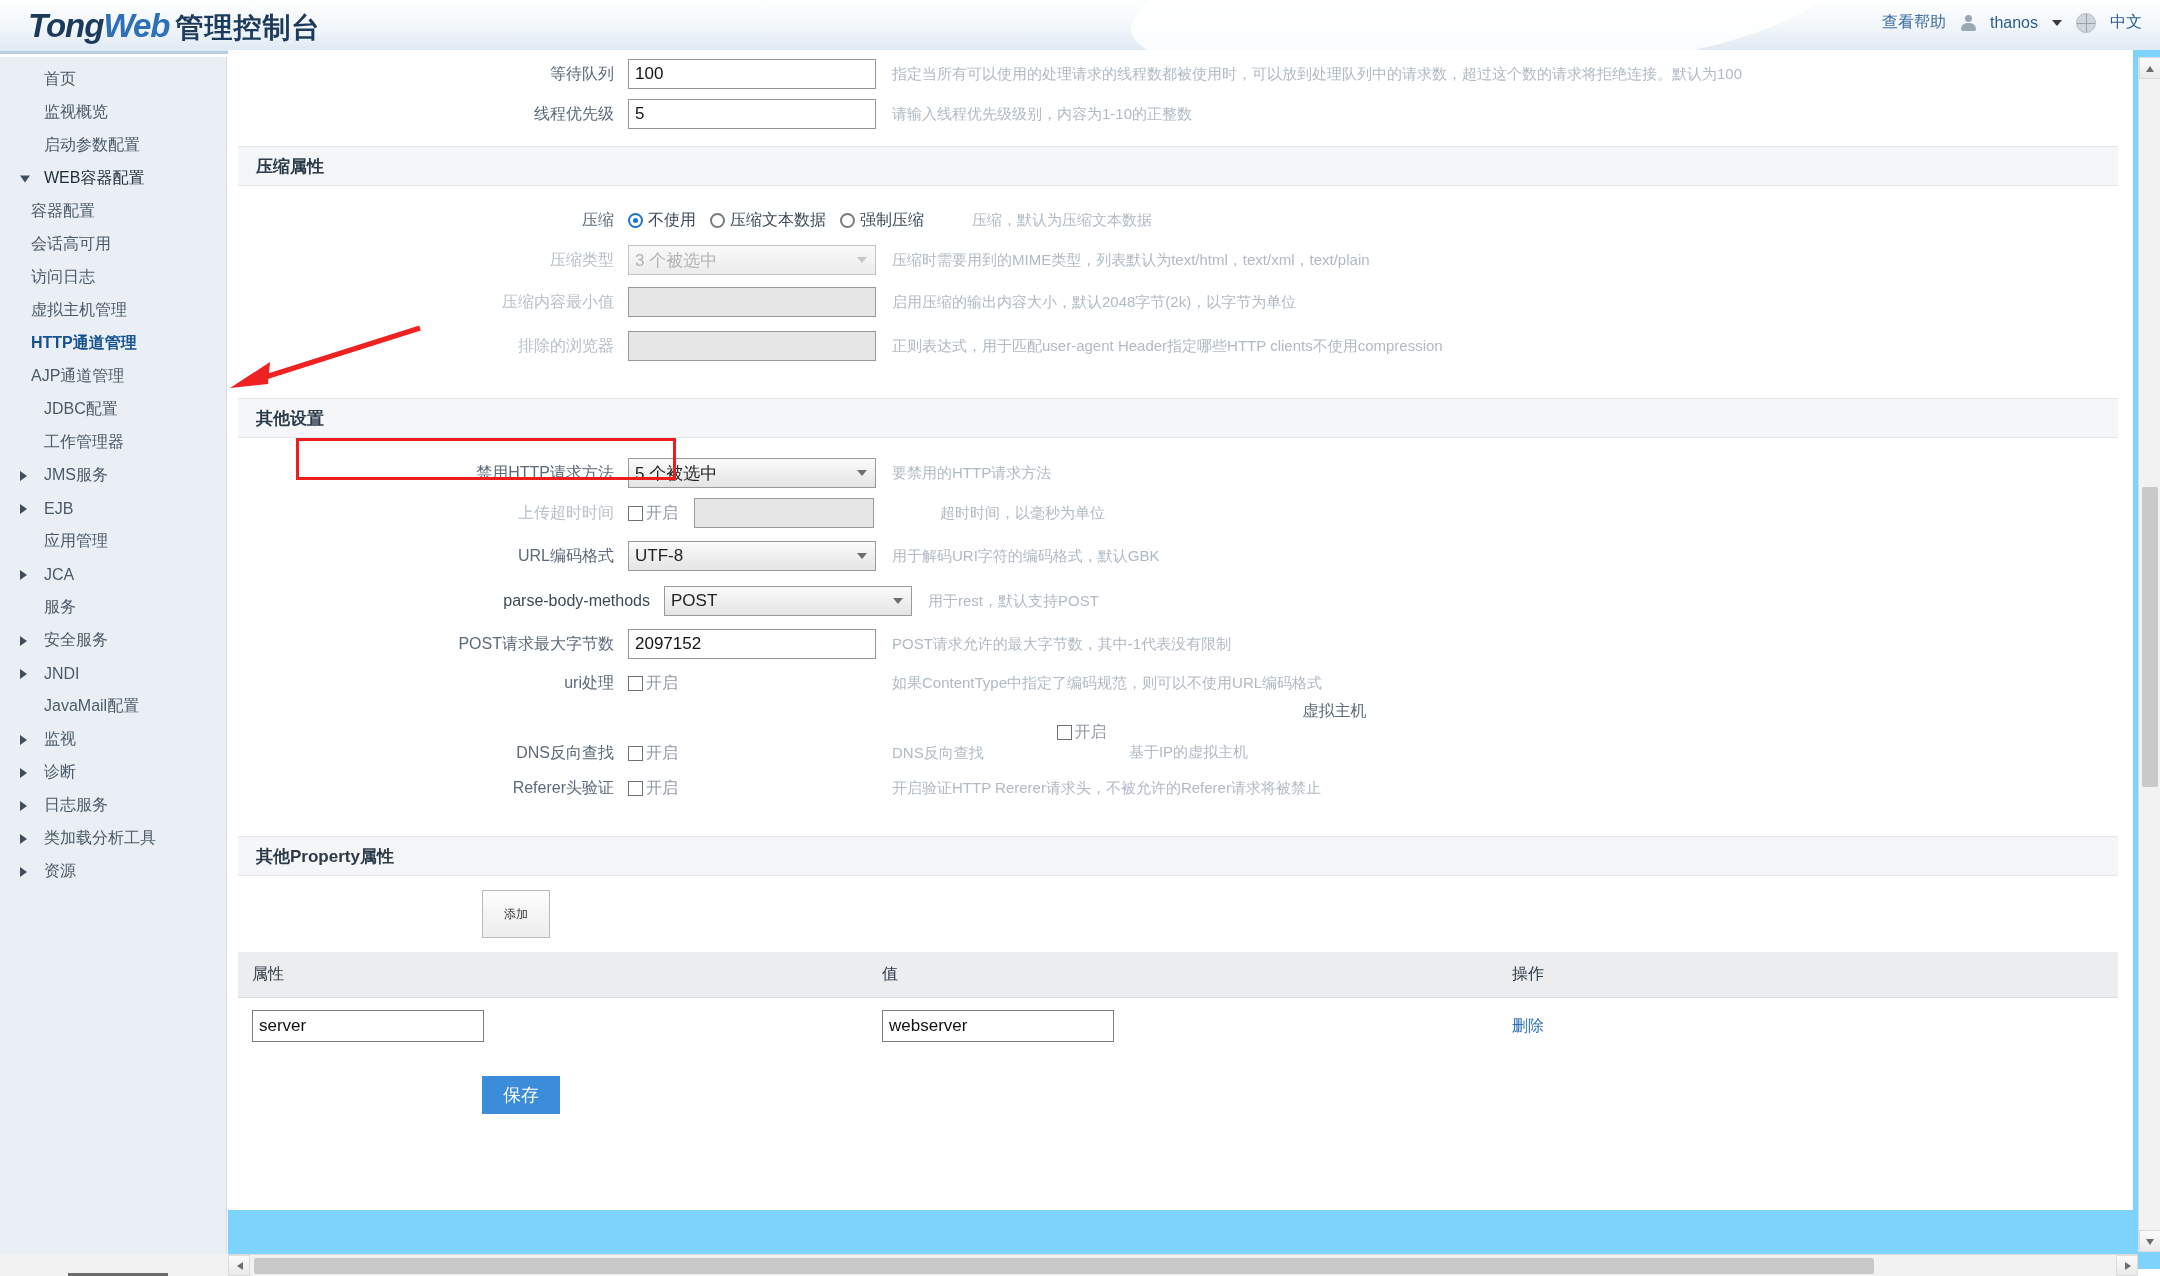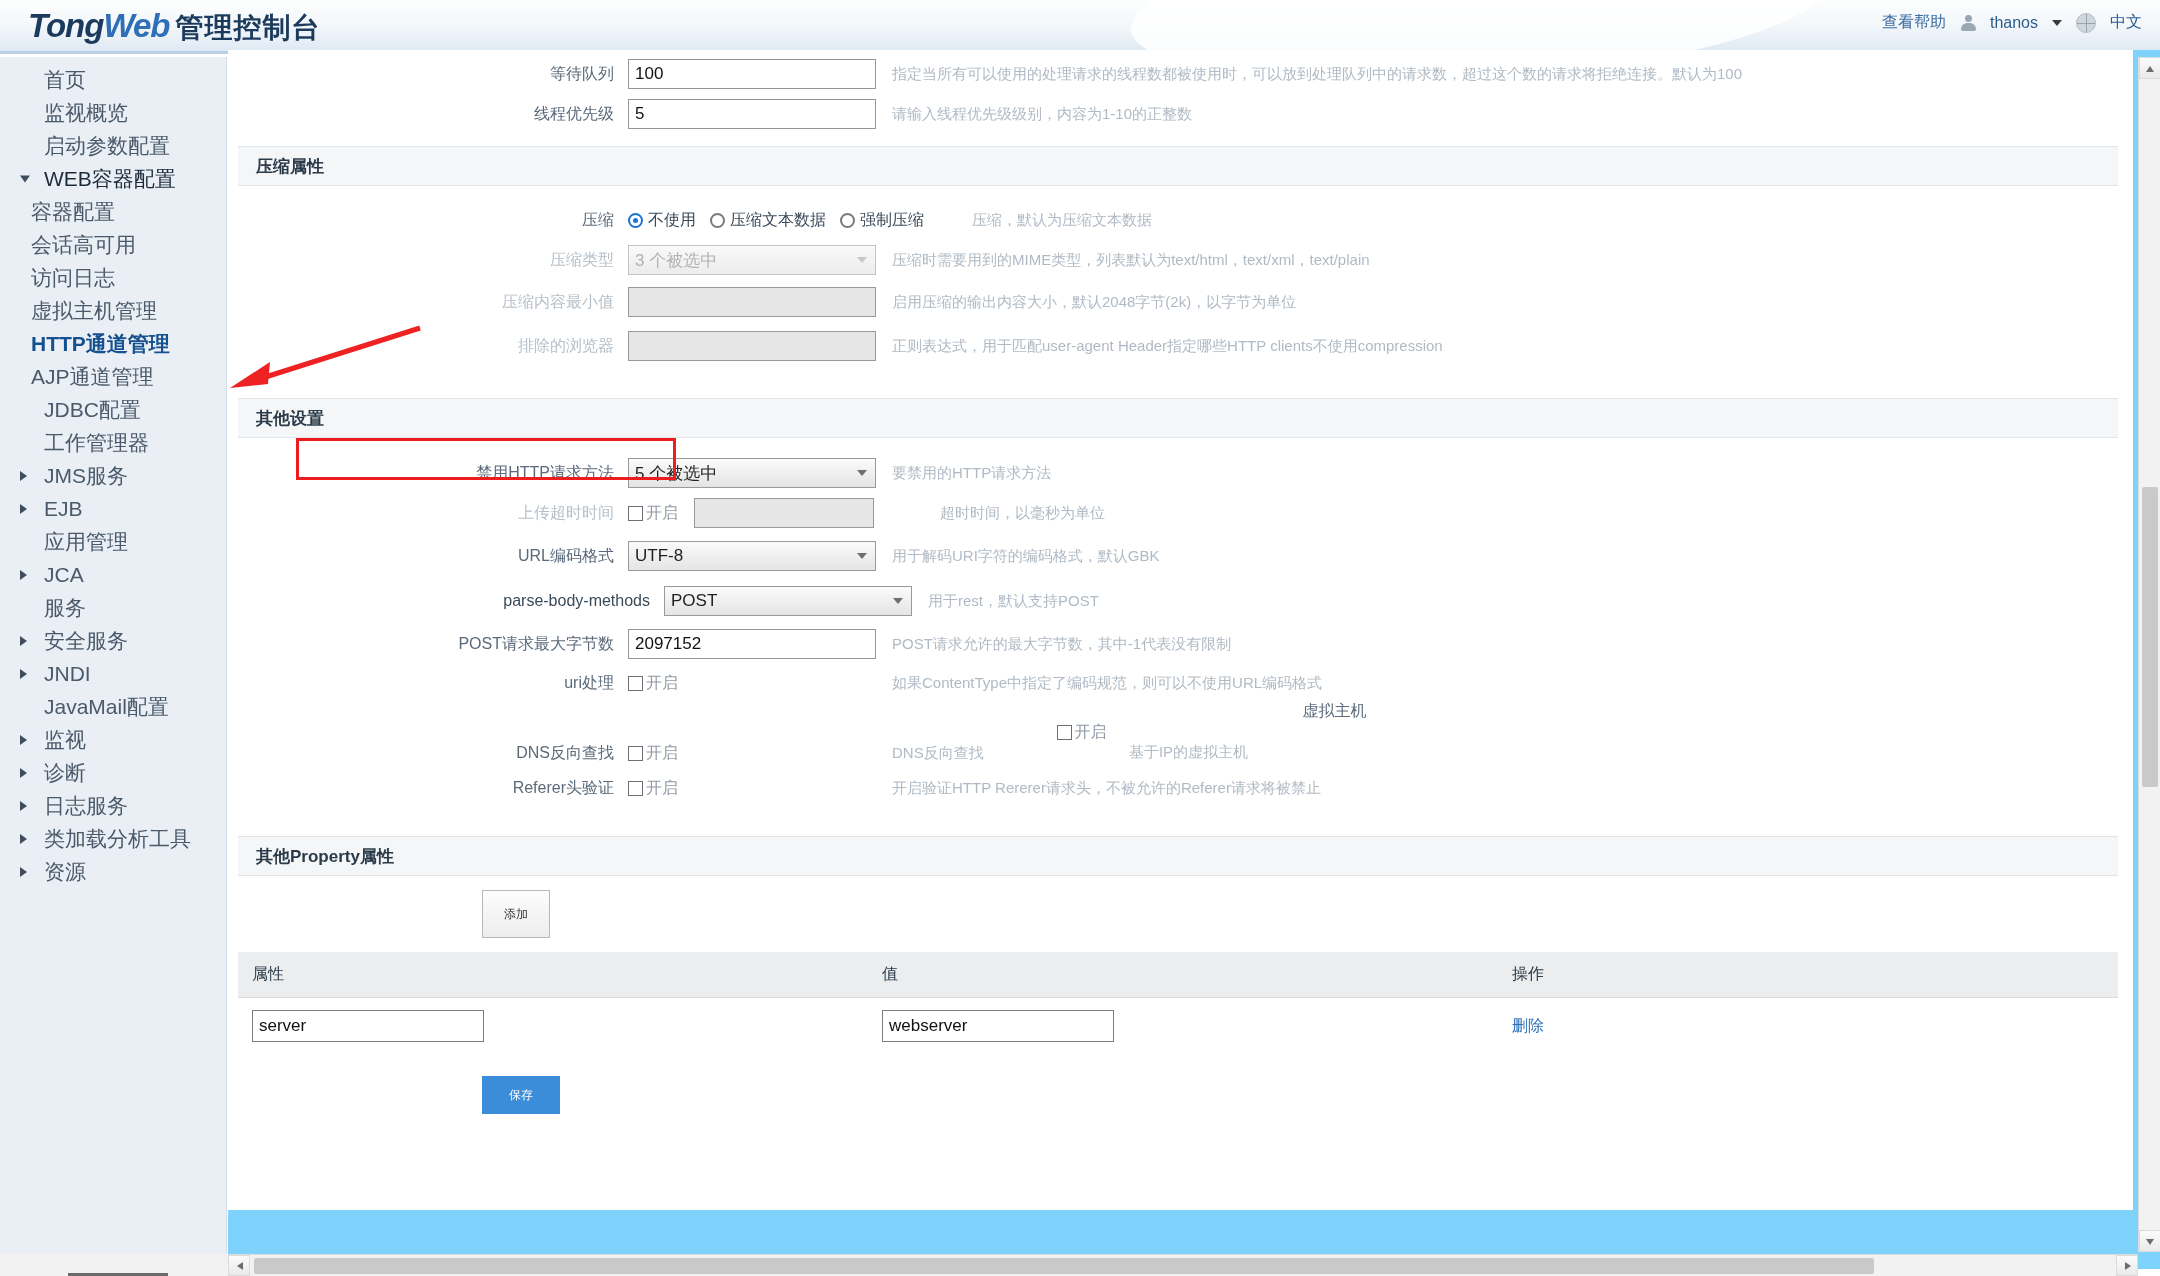--- a/index.html
+++ b/index.html
@@ -62,21 +62,21 @@
     position:absolute; left:0; top:57px;
     width: 227px; height: 1219px;
     background:#eaeff5;
     border-right: 1px solid #d6dde5;
     padding-top: 6px;
   }
   .nav-item {
     position: relative;
     height: 33px;
     display:flex; align-items:center;
-    font-size: 21px;
+    font-size: 16px;
     color:#4a5a6a;
     cursor: pointer;
     padding-left: 44px;
     white-space: nowrap;
   }
   .nav-item.lvl1 { padding-left: 44px; }
   .nav-item.lvl2 { padding-left: 31px; color:#4a5a6a; }
   .nav-item.active { color:#15518f; font-weight: bold; }
   .nav-item.parent { color:#1c2b3a; }
   .tri {
@@ -197,21 +197,21 @@
   .ptable input.cell {
     width: 232px; height: 32px; border:1px solid #7d7d7d; padding:2px 6px;
     font-size:17px; color:#111;
     font-family:"Liberation Sans", sans-serif;
   }
   .del-link { color:#2a6fb8; cursor:pointer; font-size:16px; }
   .btn-save {
     margin-left: 254px; margin-top: 22px;
     width: 78px; height: 38px;
     background:#3b8cd9; border:none; color:#fff;
-    font-size:12px; cursor:pointer;
+    font-size:18px; cursor:pointer;
     font-family:"Liberation Sans", sans-serif;
   }
 
   
   .vscroll {
     position:absolute; right:0; top:57px; width:22px; height:1195px;
     background:#f2f2f2; border-left:1px solid #dcdcdc;
   }
   .vscroll .up, .vscroll .dn {
     position:absolute; left:0; width:22px;height:22px;

